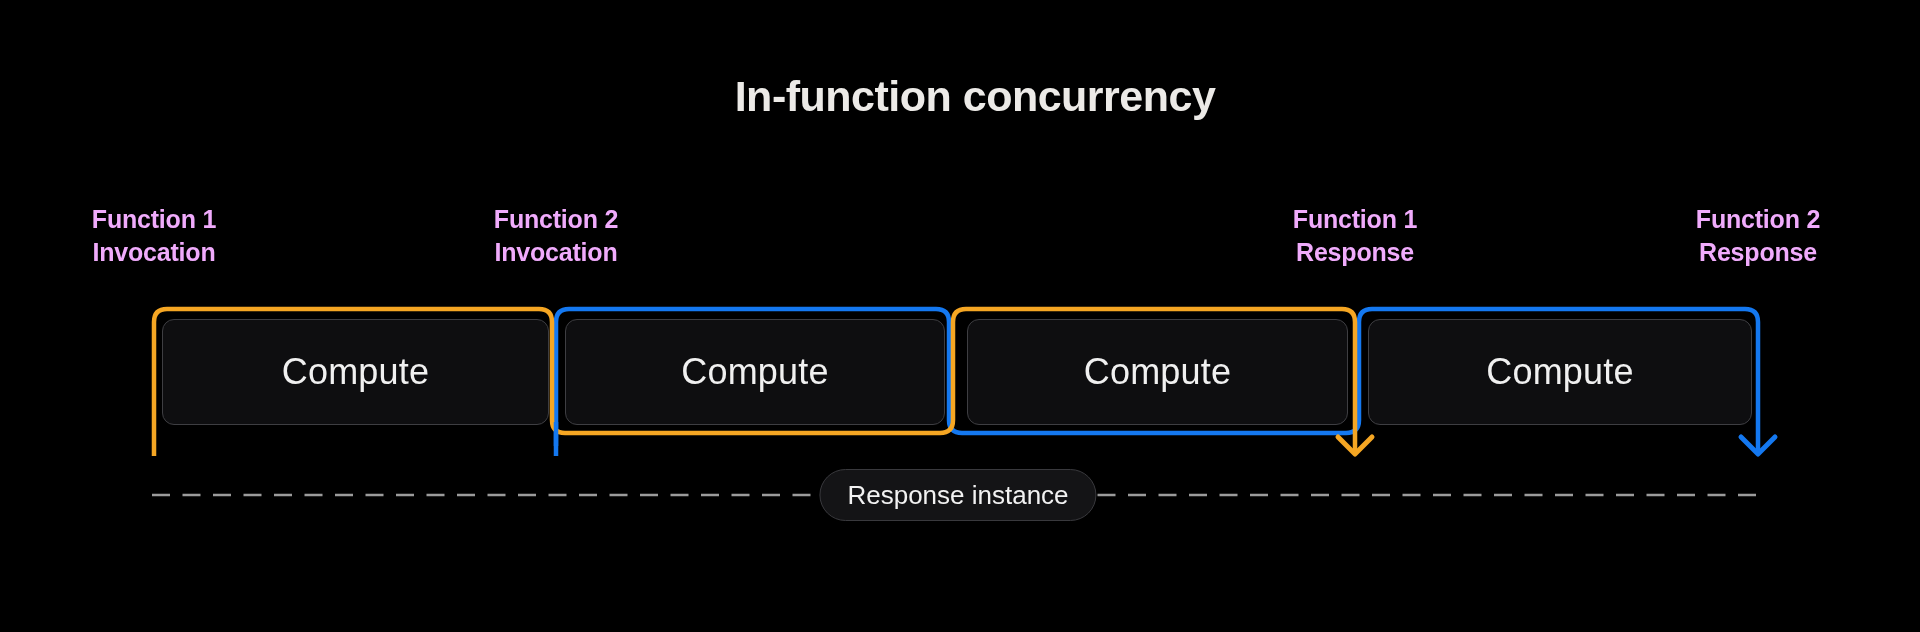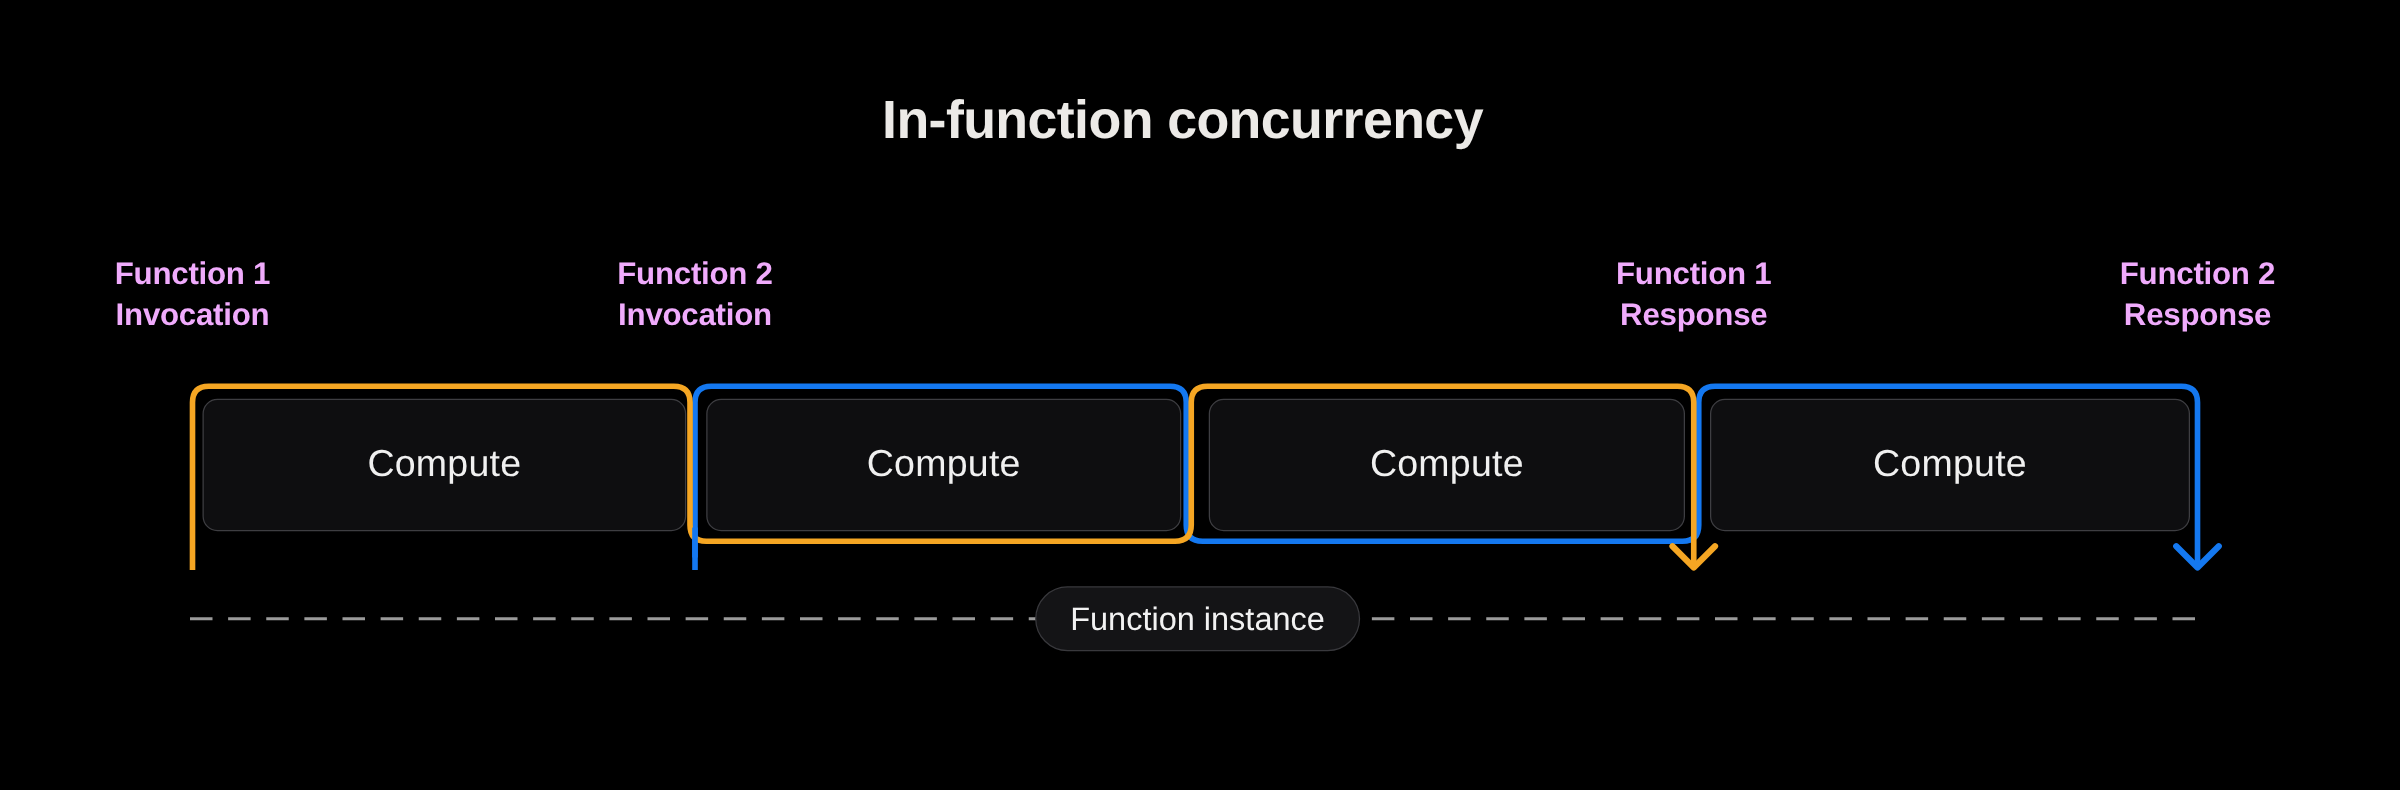--- a/index.html
+++ b/index.html
@@ -19,20 +19,21 @@
     position: absolute;
     left: 0;
     top: 72px;
     width: 1892px;
     text-align: center;
     color: #eceae7;
     font-size: 43px;
     font-weight: 700;
     letter-spacing: -0.5px;
     z-index: 2;
+    padding-left: 29px;
   }
   .event-label {
     position: absolute;
     top: 203px;
     transform: translateX(-50%);
     text-align: center;
     color: #f0abfc;
     font-size: 25px;
     font-weight: 700;
     line-height: 33px;
@@ -48,21 +49,21 @@
     border: 1.5px solid #3e3e42;
     border-radius: 12px;
     box-sizing: border-box;
     display: flex;
     align-items: center;
     justify-content: center;
     z-index: 1;
   }
   .compute-box span {
     color: #f0f0f0;
-    font-size: 30px;
+    font-size: 36px;
     font-weight: 400;
     letter-spacing: 0.2px;
   }
   svg.flows {
     position: absolute;
     left: 0;
     top: 0;
     z-index: 3;
     pointer-events: none;
   }
@@ -133,16 +134,16 @@
     <path d="M 556 456 L 556 322 Q 556 309 569 309 L 936 309 Q 949 309 949 322 L 949 420 Q 949 433 962 433 L 1346 433 Q 1359 433 1359 420 L 1359 322 Q 1359 309 1372 309 L 1745 309 Q 1758 309 1758 322 L 1758 451" fill="none" stroke-width="4.5" stroke-linejoin="round" stroke="#1478F0"></path>
     <path d="M 1741 437 L 1758 454 L 1775 437" fill="none" stroke-width="5" stroke-linecap="round" stroke-linejoin="round" stroke="#1478F0"></path>
 
     <path d="M 154 456 L 154 322 Q 154 309 167 309 L 539 309 Q 552 309 552 322 L 552 420 Q 552 433 565 433 L 940 433 Q 953 433 953 420 L 953 322 Q 953 309 966 309 L 1342 309 Q 1355 309 1355 322 L 1355 451" fill="none" stroke-width="4.5" stroke-linejoin="round" stroke="#F5A623"></path>
     <path d="M 1338 437 L 1355 454 L 1372 437" fill="none" stroke-width="5" stroke-linecap="round" stroke-linejoin="round" stroke="#F5A623"></path>
 
     <path d="M 556 422 L 556 446" fill="none" stroke-width="4.5" stroke="#1478F0"></path>
   </svg>
 
   <div class="instance-pill">
-    <span>Function instance</span>
+    <span>Response instance</span>
   </div>
 
 </div>
 
 </body></html>

